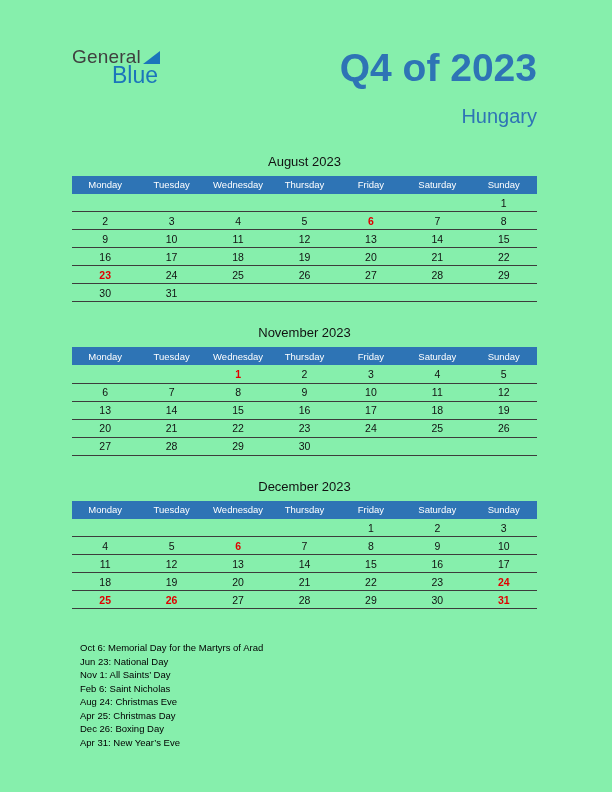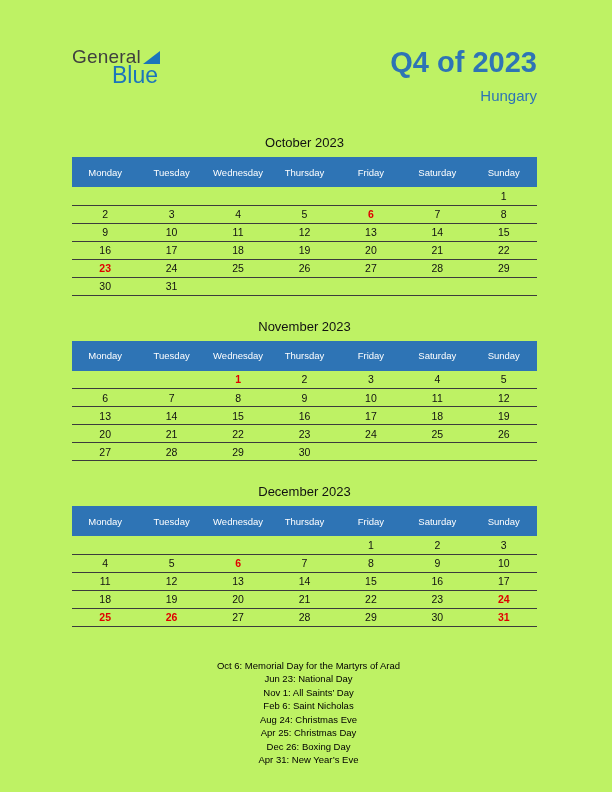--- a/index.html
+++ b/index.html
@@ -10,21 +10,21 @@
   *{margin:0;padding:0;box-sizing:border-box;}
   html,body{background:#ffffff;}
   body{
     font-family:"Liberation Sans", sans-serif;
     color:#1a1a1a;
   }
   .page{
     width:612px;
     height:792px;
     margin:0 auto;
-    background:#bef264;
+    background:#86efac;
     padding:47px 75px 0 72px;
     position:relative;
     overflow:hidden;
   }
   
   .top-row{
     display:flex;
     justify-content:space-between;
     align-items:flex-start;
     margin-bottom:26px;
@@ -47,69 +47,68 @@
     margin-bottom:2px;
   }
   .logo-line2{
     font-size:23px;
     color:#1b75bb;
     margin-left:40px;
     margin-top:-2px;
   }
   .title-block{text-align:right;}
   .q-title{
-    font-size:29px;
+    font-size:39px;
     font-weight:bold;
     color:var(--accent);
     line-height:1.1;
   }
   .q-subtitle{
-    font-size:15px;
+    font-size:20px;
     color:var(--accent);
-    margin-top:8px;
+    margin-top:15px;
   }
   
   .month{margin-bottom:23px;}
   .month-title{
     text-align:center;
     font-size:13px;
     color:#111111;
     margin-bottom:7px;
   }
   table.cal{
     width:100%;
     border-collapse:collapse;
     table-layout:fixed;
   }
   table.cal th{
     background:var(--accent);
     color:#ffffff;
     font-weight:normal;
     font-size:9.5px;
-    height:30px;
+    height:18px;
     text-align:center;
     vertical-align:middle;
   }
   table.cal td{
     font-size:10.5px;
     text-align:center;
     vertical-align:middle;
     height:18px;
     border-bottom:1px solid var(--line);
     color:#111111;
   }
   table.cal td.holiday{
     color:var(--holiday);
     font-weight:bold;
   }
   
   .notes{
     margin-top:32px;
     margin-left:8px;
-    text-align:center;
   }
   .note-line{
     font-size:9.5px;
     color:#000000;
     line-height:13.5px;
   }
 </style>
 </head>
 <body>
 
@@ -123,21 +122,21 @@
       </div>
       <div class="logo-line2">Blue</div>
     </div>
     <div class="title-block">
       <div class="q-title">Q4 of 2023</div>
       <div class="q-subtitle">Hungary</div>
     </div>
   </div>
 
   <div class="month">
-    <div class="month-title">October 2023</div>
+    <div class="month-title">August 2023</div>
     <table class="cal">
         <thead>
           <tr>
             <th>Monday</th>
             <th>Tuesday</th>
             <th>Wednesday</th>
             <th>Thursday</th>
             <th>Friday</th>
             <th>Saturday</th>
             <th>Sunday</th>

